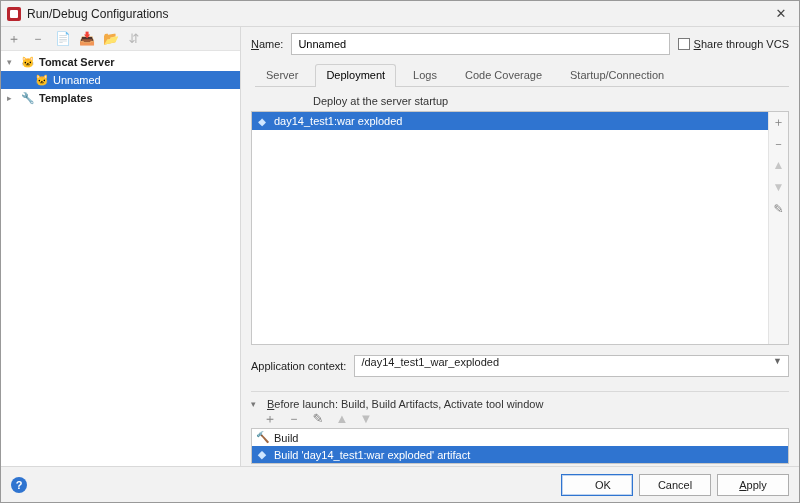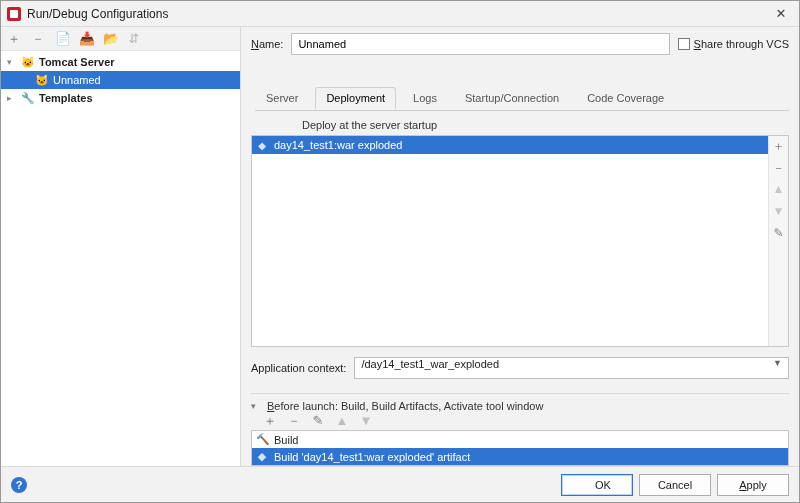--- a/index.html
+++ b/index.html
@@ -25,26 +25,26 @@
   .ico-wrench { color:#888; font-size:11px; }
   .tree-row .ico-tomcat.sub { color:#e0b34a; }
   .bold { font-weight:600; }
   .right { flex:1; display:flex; flex-direction:column; padding:6px 10px 0 10px; min-width:0;}
   .row-name { display:flex; align-items:center; gap:8px; margin-bottom:8px; }
   .lbl { font-size:11px; }
   .underline-first { text-decoration:underline; text-decoration-thickness:1px; }
   .name-input { flex:1; height:22px; border:1px solid #bfbfbf; background:#fff; padding:0 6px; font-size:11px; }
   .share { display:flex; align-items:center; gap:4px; white-space:nowrap;text-align:center; }
   .checkbox { width:12px; height:12px; border:1px solid #7a7a7a; background:#fff; }
-  .tabs { display:flex; gap:6px; border-bottom:1px solid #d0d0d0; height:24px; align-items:flex-start; margin-left:4px;margin-top:24px;}
+  .tabs { display:flex; gap:6px; border-bottom:1px solid #d0d0d0; height:24px; align-items:center; margin-left:4px;}
   .tab { padding:4px 10px 5px 10px; color:#555; cursor:default; border:1px solid transparent; border-bottom:none; position:relative; }
   .tab.active { color:#000; border-color:#d0d0d0; background:#f2f2f2; border-radius:3px 3px 0 0; }
   .tab.active:after { content:""; position:absolute; left:0; right:0; bottom:-1px; height:1px; background:#f2f2f2; }
   .panel { flex:1; display:flex; flex-direction:column; min-height:0; padding:6px 0 0 0; }
-  .caption { font-size:11px; color:#333; margin:2px 0 4px 6px;padding-left:45px; }
+  .caption { font-size:11px; color:#333; margin:2px 0 4px 17px;padding-left:45px; }
   .deploylist-wrap { display:flex; border:1px solid #c7c7c7; background:#fff; height:234px; }
   .deploylist { flex:1; overflow:auto; }
   .artifact-row { height:18px; display:flex; align-items:center; gap:6px; padding:0 4px; background:#2f74d0; color:#fff; }
   .artifact-ico { width:12px; height:12px; color:#cfe6ff; font-size:10px; display:inline-flex;align-items:center;justify-content:center;}
   .sidebtns { width:20px; border-left:1px solid #e3e3e3; display:flex; flex-direction:column; align-items:center; padding-top:2px; gap:4px; color:#808080; background:#f6f6f6;}
   .sidebtn { width:18px; height:18px; text-align:center; font-size:12px; cursor:default; }
   .ctxrow { display:flex; align-items:center; gap:8px; margin-top:10px; }
   .combo { flex:1; height:22px; border:1px solid #bfbfbf; background:#fff; display:flex; padding:0 6px; justify-content:space-between; }
   .combo .arrow { color:#666; font-size:9px; }
   .sep { height:1px; background:#d9d9d9; margin:14px 0 6px 0; }
@@ -110,22 +110,22 @@
         <span class="share">
           <span class="checkbox"></span>
           <span><span class="underline-first">S</span><span>hare through VCS</span></span>
         </span>
       </div>
 
       <div class="tabs">
         <div class="tab">Server</div>
         <div class="tab active">Deployment</div>
         <div class="tab">Logs</div>
+        <div class="tab">Code Coverage</div>
         <div class="tab">Startup/Connection</div>
-        <div class="tab">Code Coverage</div>
       </div>
 
       <div class="panel">
         <div class="caption">Deploy at the server startup</div>
         <div class="deploylist-wrap">
           <div class="deploylist">
             <div class="artifact-row">
               <span class="artifact-ico">◆</span>
               <span>day14_test1:war exploded</span>
             </div>

